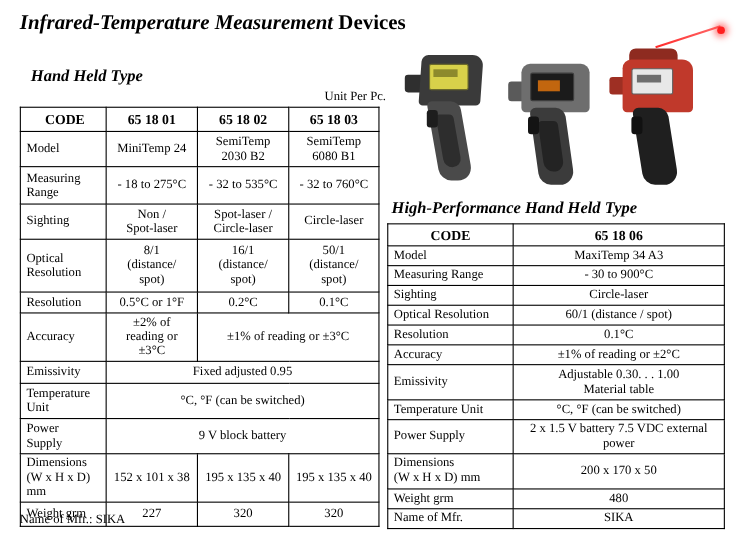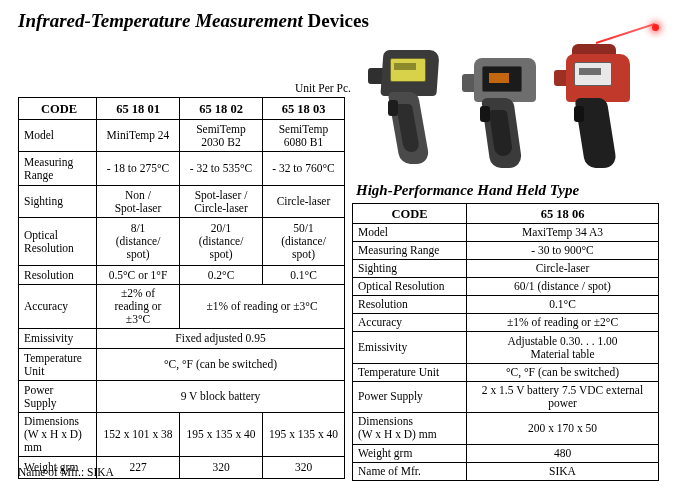--- a/index.html
+++ b/index.html
@@ -238,20 +238,21 @@
 </head>
 <body>
 
 <div class="page">
 
   <div class="title">
     <span>Infrared-Temperature Measurement</span>
     <span class="nonitalic">Devices</span>
   </div>
 
+  <div class="subtitle-left">Hand Held Type</div>
   <div class="unit-per-pc">Unit Per Pc.</div>
 
   <table class="left-table">
     <colgroup>
       <col class="lt-c0">
         <col class="lt-c1">
         <col class="lt-c2">
         <col class="lt-c3">
     </colgroup>
     <tbody>
@@ -283,21 +284,21 @@
         <td style="white-space:pre-line">Spot-laser /
 Circle-laser</td>
         <td>Circle-laser</td>
       </tr>
       <tr style="height:48px">
         <td class="lbl" style="white-space:pre-line">Optical
 Resolution</td>
         <td style="white-space:pre-line">8/1
 (distance/
 spot)</td>
-        <td style="white-space:pre-line">20/1
+        <td style="white-space:pre-line">16/1
 (distance/
 spot)</td>
         <td style="white-space:pre-line">50/1
 (distance/
 spot)</td>
       </tr>
       <tr style="height:19px">
         <td class="lbl">Resolution</td>
         <td>0.5°C or 1°F</td>
         <td>0.2°C</td>

